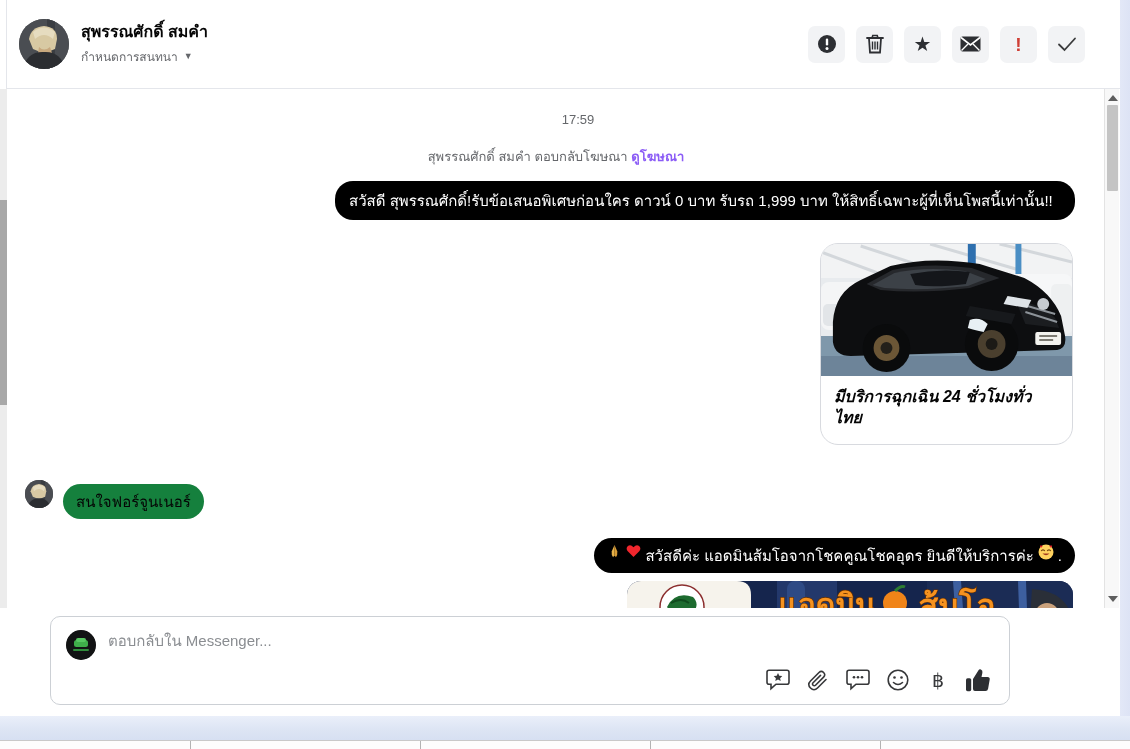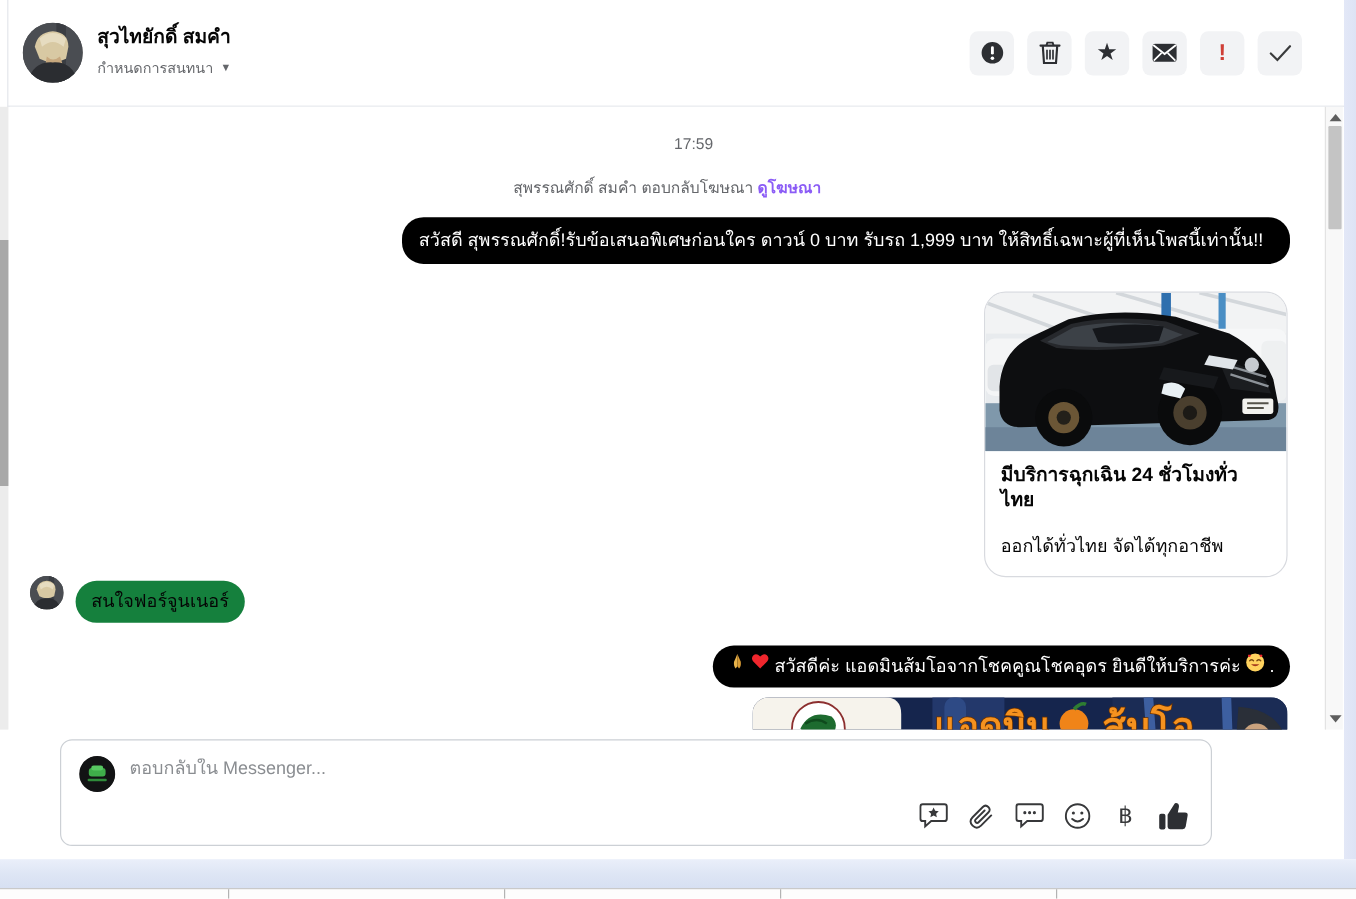--- a/index.html
+++ b/index.html
@@ -49,21 +49,21 @@
   .b3 { top:449px; right:29px; padding:6px 13px; display:flex; gap:4px; white-space:nowrap; }
   .msg-avatar { position:absolute; left:17px; top:391px; }
 
   .emoji { display:inline-block; vertical-align:-3px; }
 
   
   .card { position:absolute; top:154px; right:31px; width:253px; background:#fff;
     border:1px solid #d8dadf; border-radius:18px; overflow:hidden; }
   .card-img { width:100%; height:132px; display:block; }
   .card-body { padding:11px 13px 15px; }
-  .card-title { font-size:16px; font-weight:bold; color:#050505; line-height:1.3; }
+  .card-title { font-size:16px; font-weight:bold; color:#050505; line-height:1.3;font-style:italic; }
   .card-sub { font-size:15px; color:#050505; margin-top:17px; line-height:1.3; }
 
   
   .banner { position:absolute; top:492px; right:31px; width:446px; height:140px;
     border-radius:14px 14px 0 0; overflow:hidden; }
 
   
   .chat-sb { position:absolute; right:11px; top:89px; width:15px; height:519px;
     background:#f8f8f8; border-left:1px solid #e3e3e3; }
   .chat-sb .thumb { position:absolute; left:2px; top:16px; width:11px; height:86px; background:#c4c4c4; border-radius:1px; }
@@ -101,21 +101,21 @@
       <svg width="50" height="50" viewBox="0 0 50 50">
         <rect width="50" height="50" fill="#4a4d52"></rect>
         <rect x="28" y="0" width="8" height="50" fill="#3a3d42"></rect>
         <path d="M10 20 Q12 8 25 7 Q38 8 38 20 L36 30 Q25 36 14 30 Z" fill="#d8c9a3"></path>
         <path d="M14 13 Q25 4 36 13 L34 20 Q25 12 16 20 Z" fill="#e6dcc0"></path>
         <path d="M20 28 Q25 33 31 28 L33 34 Q25 38 19 34 Z" fill="#c7a87e"></path>
         <path d="M4 50 Q8 32 25 33 Q42 32 46 50 Z" fill="#2b2d31"></path>
       </svg>
     </div>
     <div class="head-text">
-      <div class="contact-name">สุวไทยักดิ์ สมคำ</div>
+      <div class="contact-name">สุพรรณศักดิ์ สมคำ</div>
       <div class="head-sub">
         <span>กำหนดการสนทนา</span>
         <span class="caret">▼</span>
       </div>
     </div>
     <div class="actions">
       <button class="hbtn">
         <svg width="20" height="20" viewBox="0 0 20 20">
           <circle cx="10" cy="10" r="9" fill="#2d2f33"></circle>
           <rect x="8.8" y="4.5" width="2.4" height="7" rx="1.2" fill="#fff"></rect>
@@ -196,21 +196,20 @@
         <path d="M208 62 L236 70 M206 68 L238 78" stroke="#8d9399" stroke-width="2"></path>
         <circle cx="224" cy="60" r="6" fill="#c6cbd0"></circle>
         <path d="M188 52 L212 56 L208 64 L184 60 Z" fill="#dfe4e8"></path>
         <rect x="216" y="88" width="26" height="13" rx="2" fill="#f2f2ee"></rect>
         <path d="M220 92 h18 M220 96 h14" stroke="#55534a" stroke-width="1.6"></path>
         <path d="M150 62 L196 70 L192 80 L146 72 Z" fill="#17191c"></path>
         <path d="M150 76 Q160 72 168 80 L164 88 Q154 86 148 84 Z" fill="#e8f0f4"></path>
       </svg>
       <div class="card-body">
         <div class="card-title">มีบริการฉุกเฉิน 24 ชั่วโมงทั่วไทย</div>
-        <div class="card-sub">ออกได้ทั่วไทย จัดได้ทุกอาชีพ</div>
       </div>
     </div>
 
     <div class="avatar sm msg-avatar">
       <svg width="28" height="28" viewBox="0 0 50 50">
         <rect width="50" height="50" fill="#4a4d52"></rect>
         <rect x="28" y="0" width="8" height="50" fill="#3a3d42"></rect>
         <path d="M10 20 Q12 8 25 7 Q38 8 38 20 L36 30 Q25 36 14 30 Z" fill="#d8c9a3"></path>
         <path d="M14 13 Q25 4 36 13 L34 20 Q25 12 16 20 Z" fill="#e6dcc0"></path>
         <path d="M4 50 Q8 32 25 33 Q42 32 46 50 Z" fill="#2b2d31"></path>

